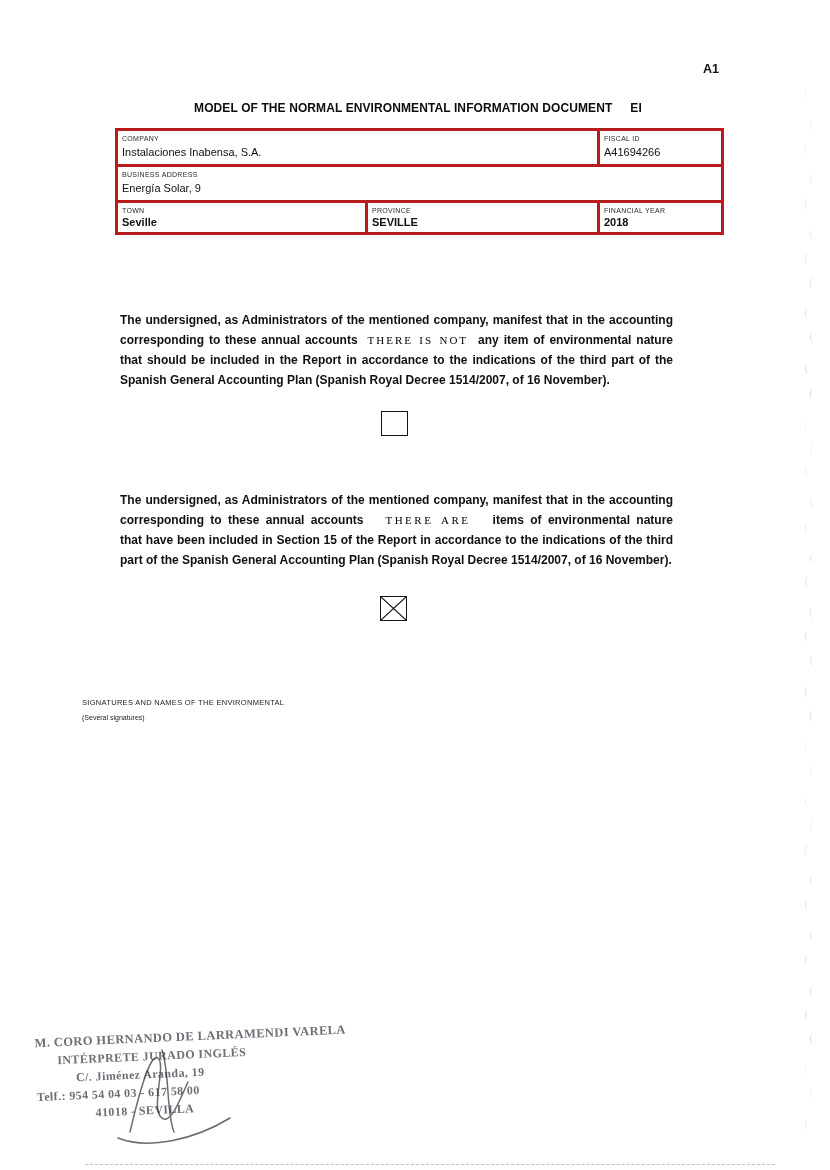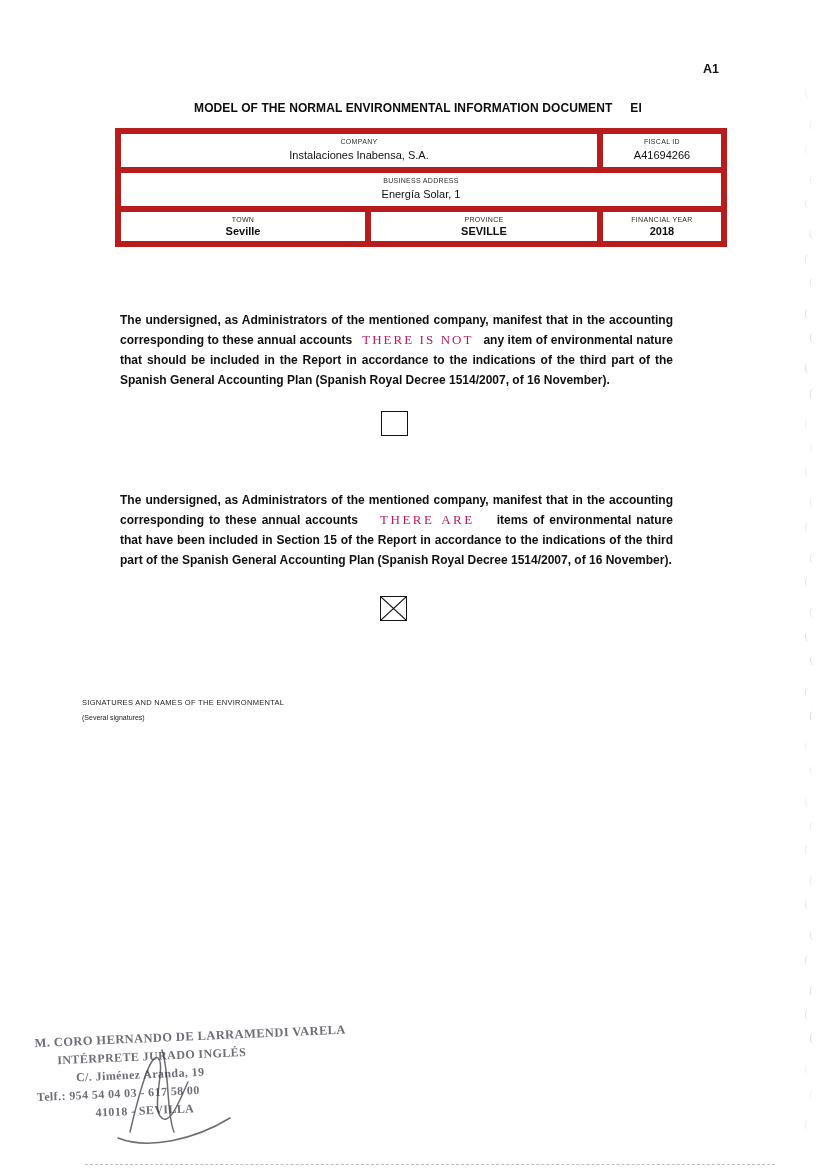--- a/index.html
+++ b/index.html
@@ -19,40 +19,39 @@
     text-align:center; font-weight:bold; font-size:12px;
     letter-spacing:0.1px; color:#0d0d0d; white-space:nowrap;
   }
   .title-code { margin-left:18px; }
 
   .form-table {
     position:absolute; top:128px; left:115px; width:606px;
     border-collapse:collapse; table-layout:fixed;
   }
   .form-table td {
-    border:6px solid #b91c1c; vertical-align:top;
+    border:3px solid #b91c1c; vertical-align:top;
     padding:4px 4px 3px 4px;
-    text-align:center;
   }
   .cell-label { font-size:7px; color:#2a2a2a; letter-spacing:0.3px; line-height:8px; }
   .cell-value { font-size:11px; color:#101010; padding-top:3px; line-height:13px; }
   .row-tall td { height:26px; }
   .row-short td { height:16px; }
   .row-short .cell-value { padding-top:1px;font-weight:bold; }
 
   .decl {
     position:absolute; left:120px; width:553px; margin:0;
     font-weight:bold; font-size:12px; line-height:20px;
     text-align:justify; color:#101010;
   }
   .decl-1 { top:310px; }
   .decl-2 { top:490px; }
   .emph {
     font-family:"Liberation Serif", serif; font-weight:normal;
-    font-size:13px; letter-spacing:2px; color:#be185d;
+    font-size:11px; letter-spacing:2px; color:#000000;
   }
   .emph-1 { padding:0 10px; }
   .emph-2 { padding:0 22px; letter-spacing:2.5px; }
 
   .checkbox {
     position:absolute; width:25px; height:23px;
     border:1px solid #141414; background:#fff;
   }
   .checkbox-1 { top:411px; left:381px; }
   .checkbox-2 { top:596px; left:380px; }
@@ -120,21 +119,21 @@
         <div class="cell-value">Instalaciones Inabensa, S.A.</div>
       </td>
       <td>
         <div class="cell-label">FISCAL ID</div>
         <div class="cell-value">A41694266</div>
       </td>
     </tr>
     <tr class="row-tall">
       <td colspan="3">
         <div class="cell-label">BUSINESS ADDRESS</div>
-        <div class="cell-value">Energía Solar, 1</div>
+        <div class="cell-value">Energía Solar, 9</div>
       </td>
     </tr>
     <tr class="row-short">
       <td>
         <div class="cell-label">TOWN</div>
         <div class="cell-value">Seville</div>
       </td>
       <td>
         <div class="cell-label">PROVINCE</div>
         <div class="cell-value">SEVILLE</div>

